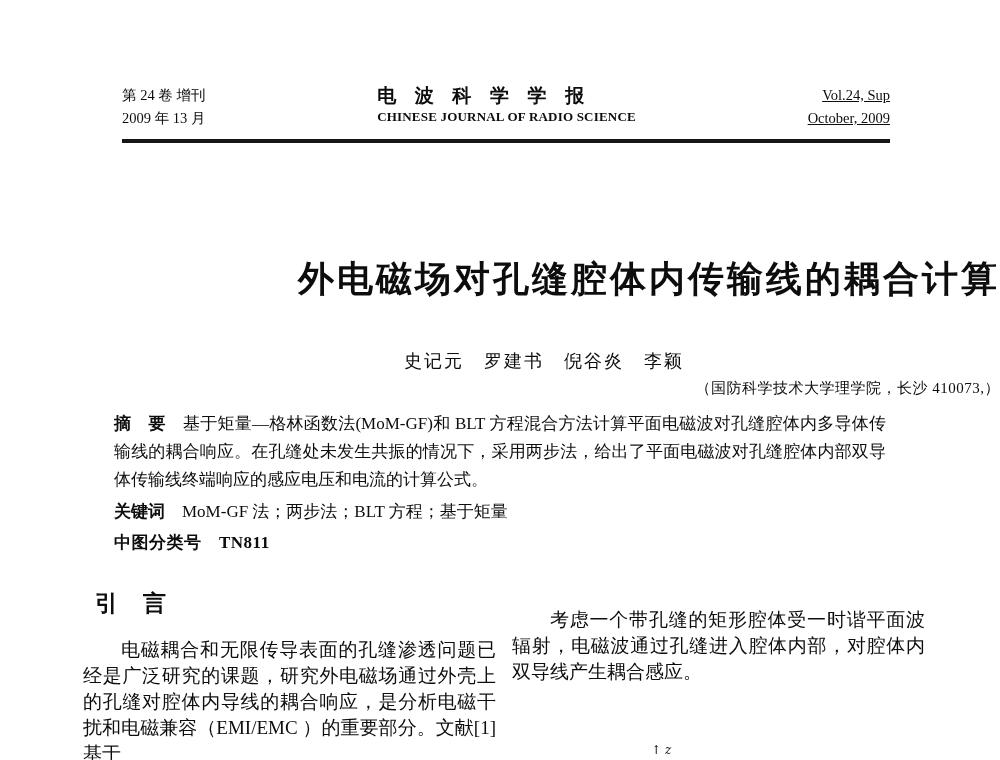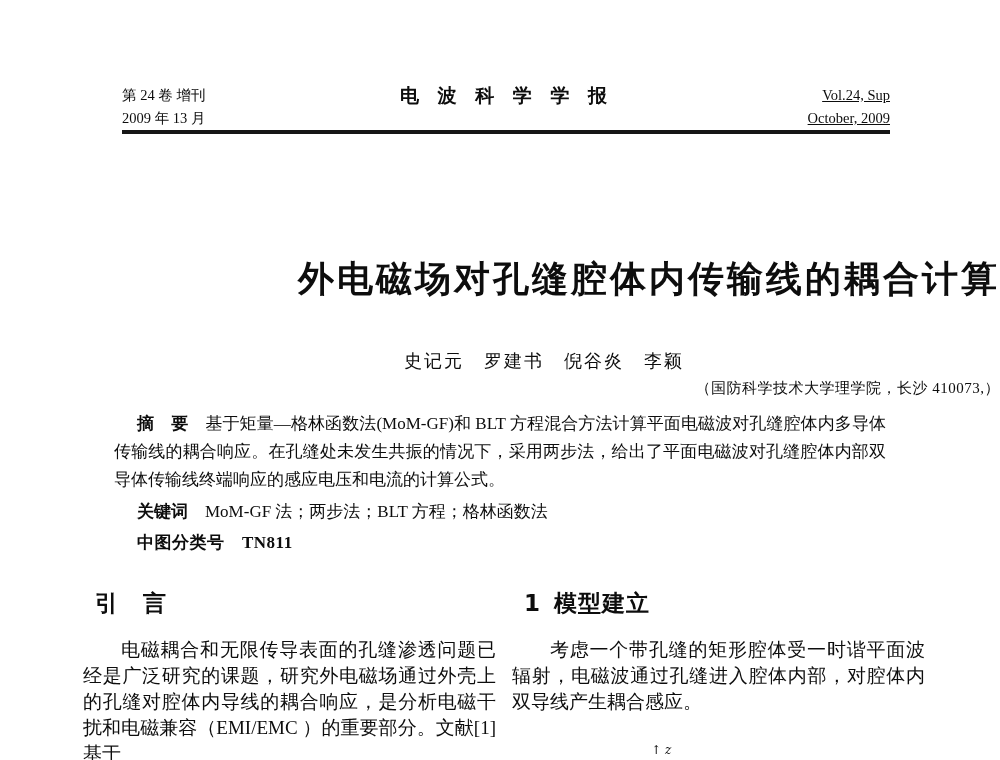--- a/index.html
+++ b/index.html
@@ -10,20 +10,21 @@
     background:#ffffff;
     color:#0d0d0d;
     overflow:hidden;
     font-family:"Liberation Serif", serif;
   }
   
   .jheader{
     position:absolute;top:84px;left:122px;width:768px;
     display:flex;justify-content:space-between;align-items:flex-start;
     border-bottom:4px solid #161616;
+    padding-bottom:9px;
   }
   .jh-left,.jh-right{font-size:14.5px;line-height:23px;white-space:nowrap;}
   .jh-right{text-align:right;text-decoration:underline;}
   .jh-center{text-align:left;}
   .jh-name-cn{
     font-family:"DejaVu Sans", sans-serif;
     font-size:19px;font-weight:bold;letter-spacing:6px;line-height:22px;
   }
   .jh-name-en{
     font-size:13px;font-weight:bold;line-height:21px;letter-spacing:0.2px;
@@ -48,21 +49,20 @@
   }
   
   .absblock{
     position:absolute;top:409px;left:114px;width:772px;
     font-size:17px;line-height:28px;
   }
   .absblock p{margin:0;text-align:justify;}
   .blabel{
     font-family:"DejaVu Sans", sans-serif;
     font-weight:bold;
-    margin-left:23px;
   }
   .kwline{margin-top:3px !important;text-align:left !important;}
   .clcline{margin-top:2px !important;text-align:right;letter-spacing:0.5px;}
   .clc-value{font-weight:bold;}
   
   .columns{
     position:absolute;top:588px;left:83px;width:842px;
     display:flex;gap:16px;
   }
   .col{width:413px;}
@@ -91,44 +91,44 @@
 
 <div class="page">
 
   <div class="jheader">
     <div class="jh-left">
       <div>第 24 卷 增刊</div>
       <div>2009 年 13 月</div>
     </div>
     <div class="jh-center">
       <div class="jh-name-cn">电 波 科 学 学 报</div>
+      <div class="jh-name-en">CHINESE JOURNAL OF RADIO SCIENCE</div>
     </div>
     <div class="jh-right">
       <div>Vol.24, Sup</div>
       <div>October, 2009</div>
     </div>
   </div>
 
   <div class="title">外电磁场对孔缝腔体内传输线的耦合计算</div>
   <div class="authors">史记元　罗建书　倪谷炎　李颖</div>
   <div class="affiliation">（国防科学技术大学理学院，长沙 410073,）</div>
 
   <div class="absblock">
     <p><span class="blabel">摘　要</span>　<span>基于矩量—格林函数法(MoM-GF)和 BLT 方程混合方法计算平面电磁波对孔缝腔体内多导体传输线的耦合响应。在孔缝处未发生共振的情况下，采用两步法，给出了平面电磁波对孔缝腔体内部双导体传输线终端响应的感应电压和电流的计算公式。</span></p>
-    <p class="kwline"><span class="blabel">关键词</span>　<span>MoM-GF 法；两步法；BLT 方程；格林函数法</span></p>
+    <p class="kwline"><span class="blabel">关键词</span>　<span>MoM-GF 法；两步法；BLT 方程；基于矩量</span></p>
     <p class="clcline"><span class="blabel">中图分类号</span>　<span class="clc-value">TN811</span></p>
   </div>
 
   <div class="columns">
     <div class="col">
       <h2 class="col-heading">引　言</h2>
       <p>电磁耦合和无限传导表面的孔缝渗透问题已经是广泛研究的课题，研究外电磁场通过外壳上的孔缝对腔体内导线的耦合响应，是分析电磁干扰和电磁兼容（EMI/EMC ）的重要部分。文献[1]基于</p>
 
     </div>
     <div class="col">
-      <h2 class="col-heading"><span class="secnum">1</span><span>模型建立</span></h2>
       <p>考虑一个带孔缝的矩形腔体受一时谐平面波辐射，电磁波通过孔缝进入腔体内部，对腔体内双导线产生耦合感应。</p>
     </div>
   </div>
 
   <div class="fig-fragment"><span>↑</span><span class="axis-label">z</span></div>
 
 </div>
 
 </body></html>

